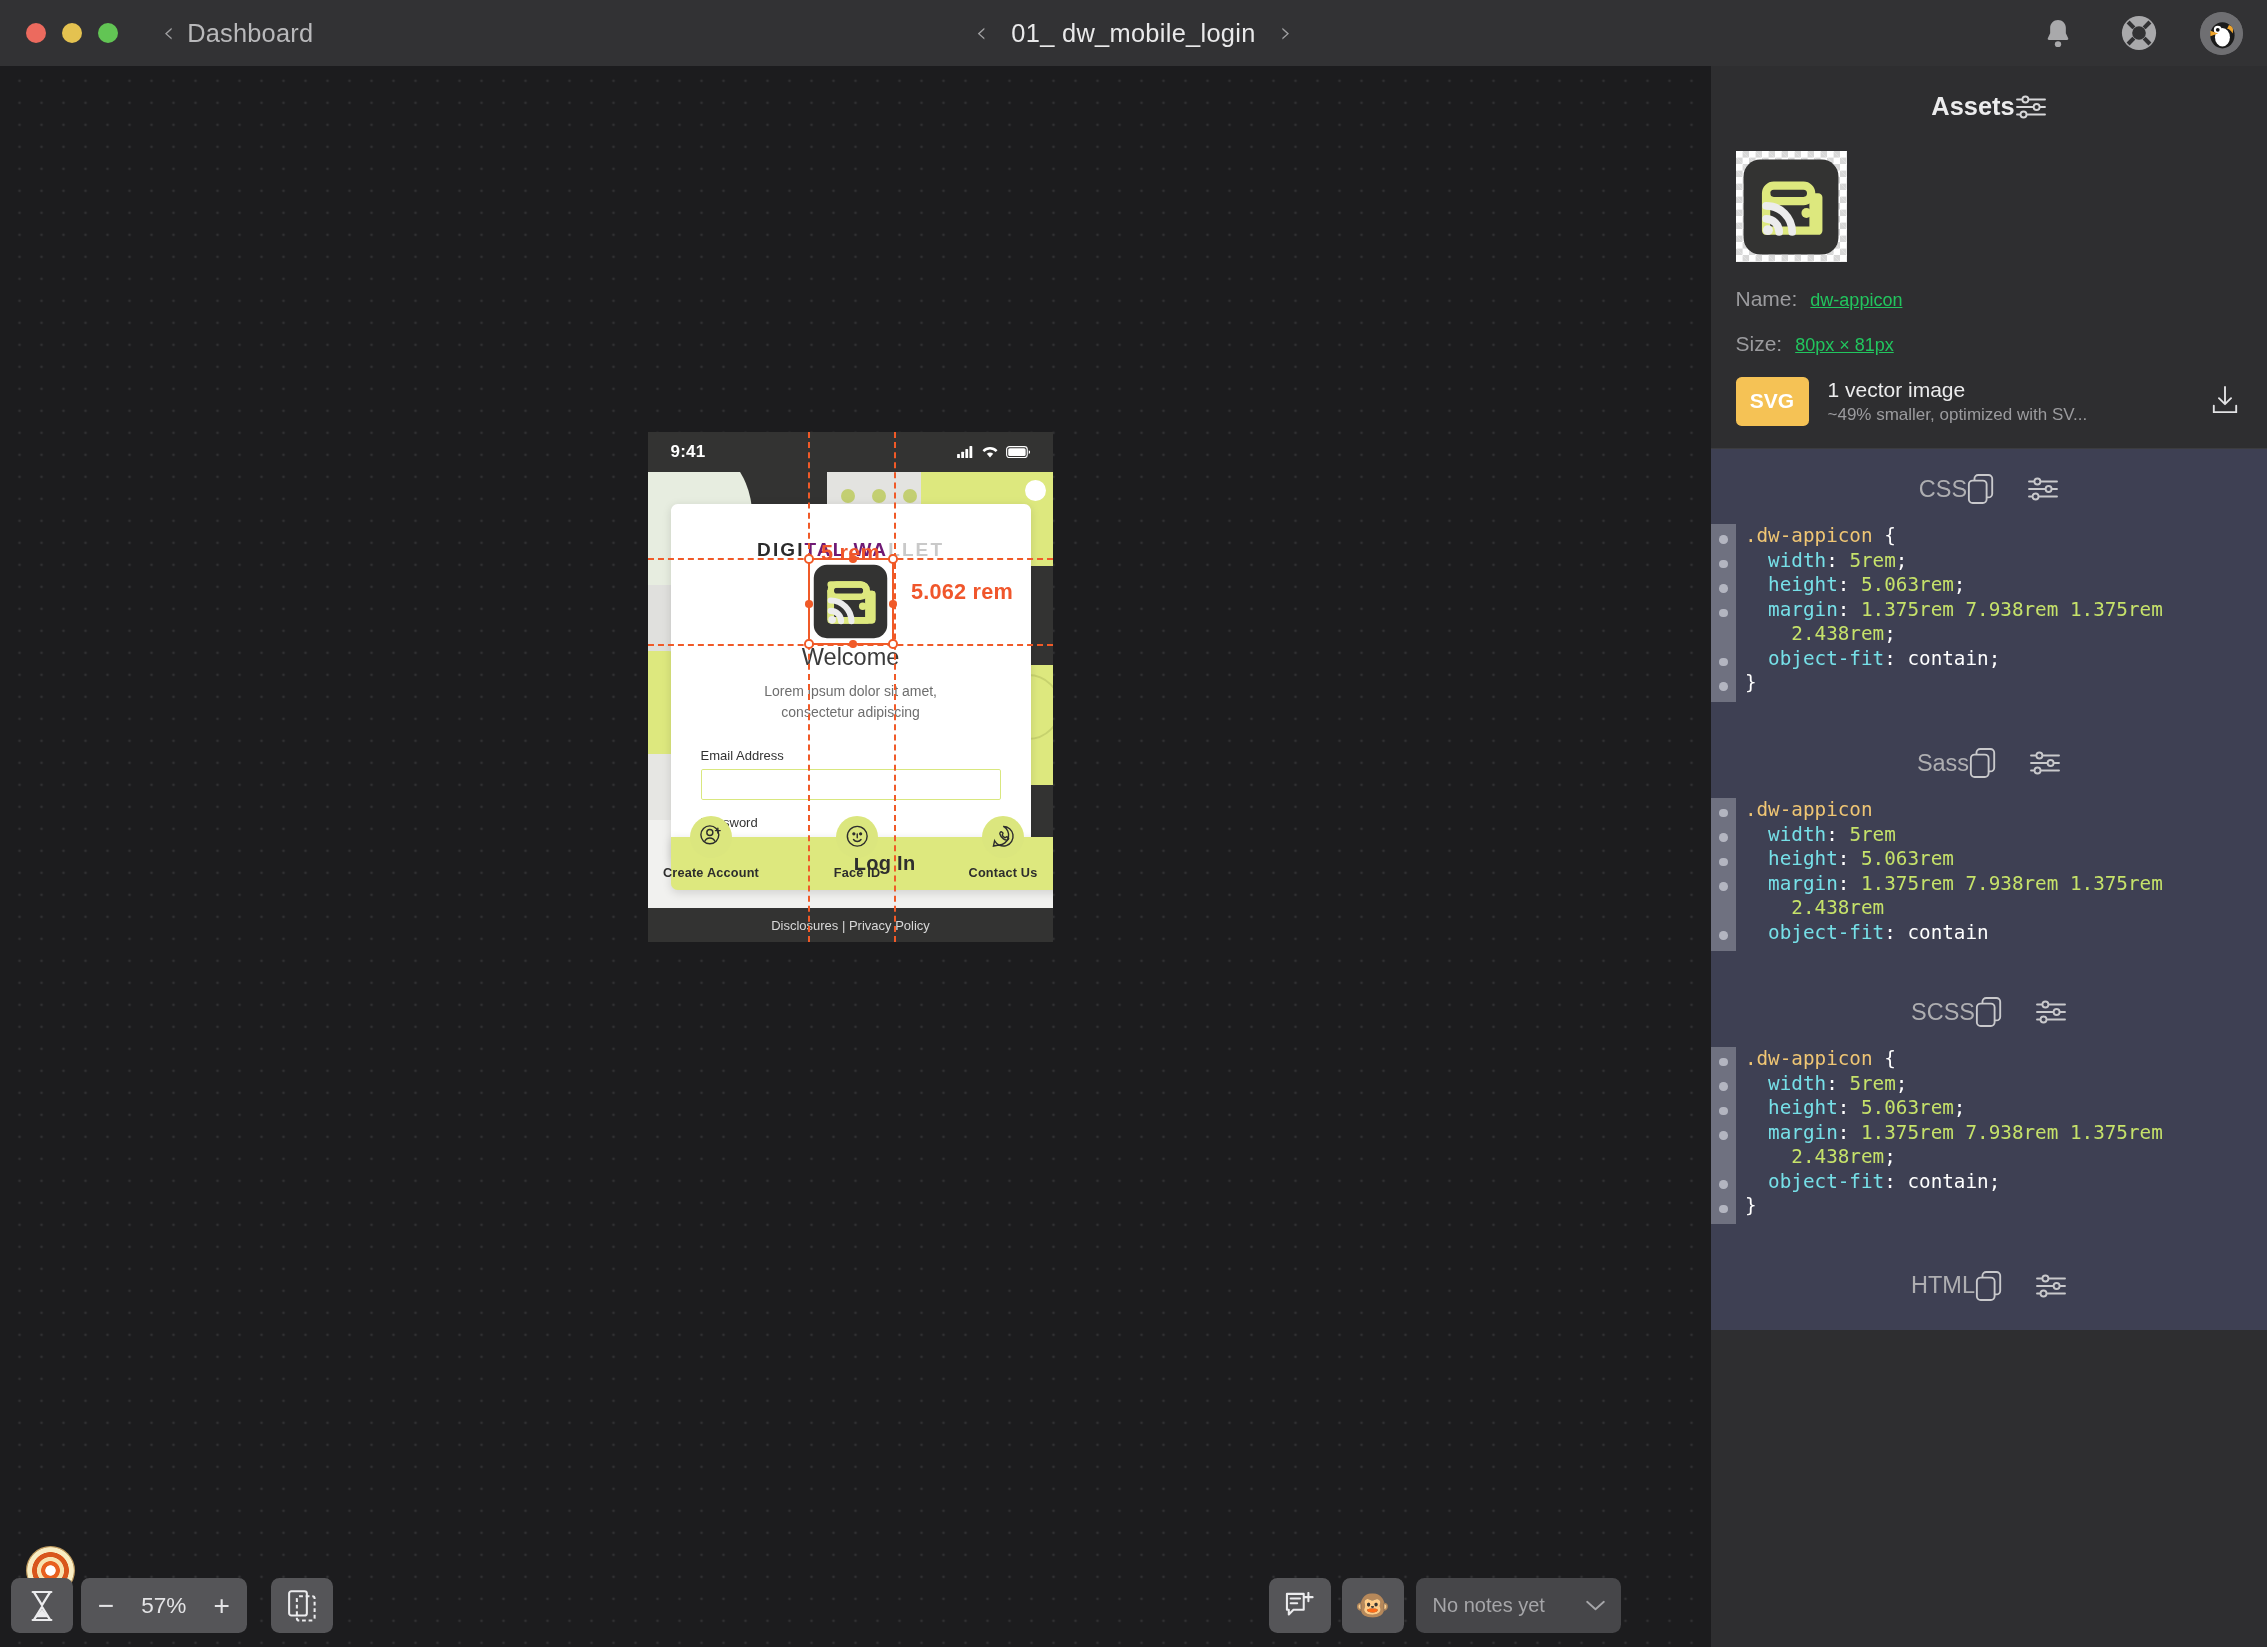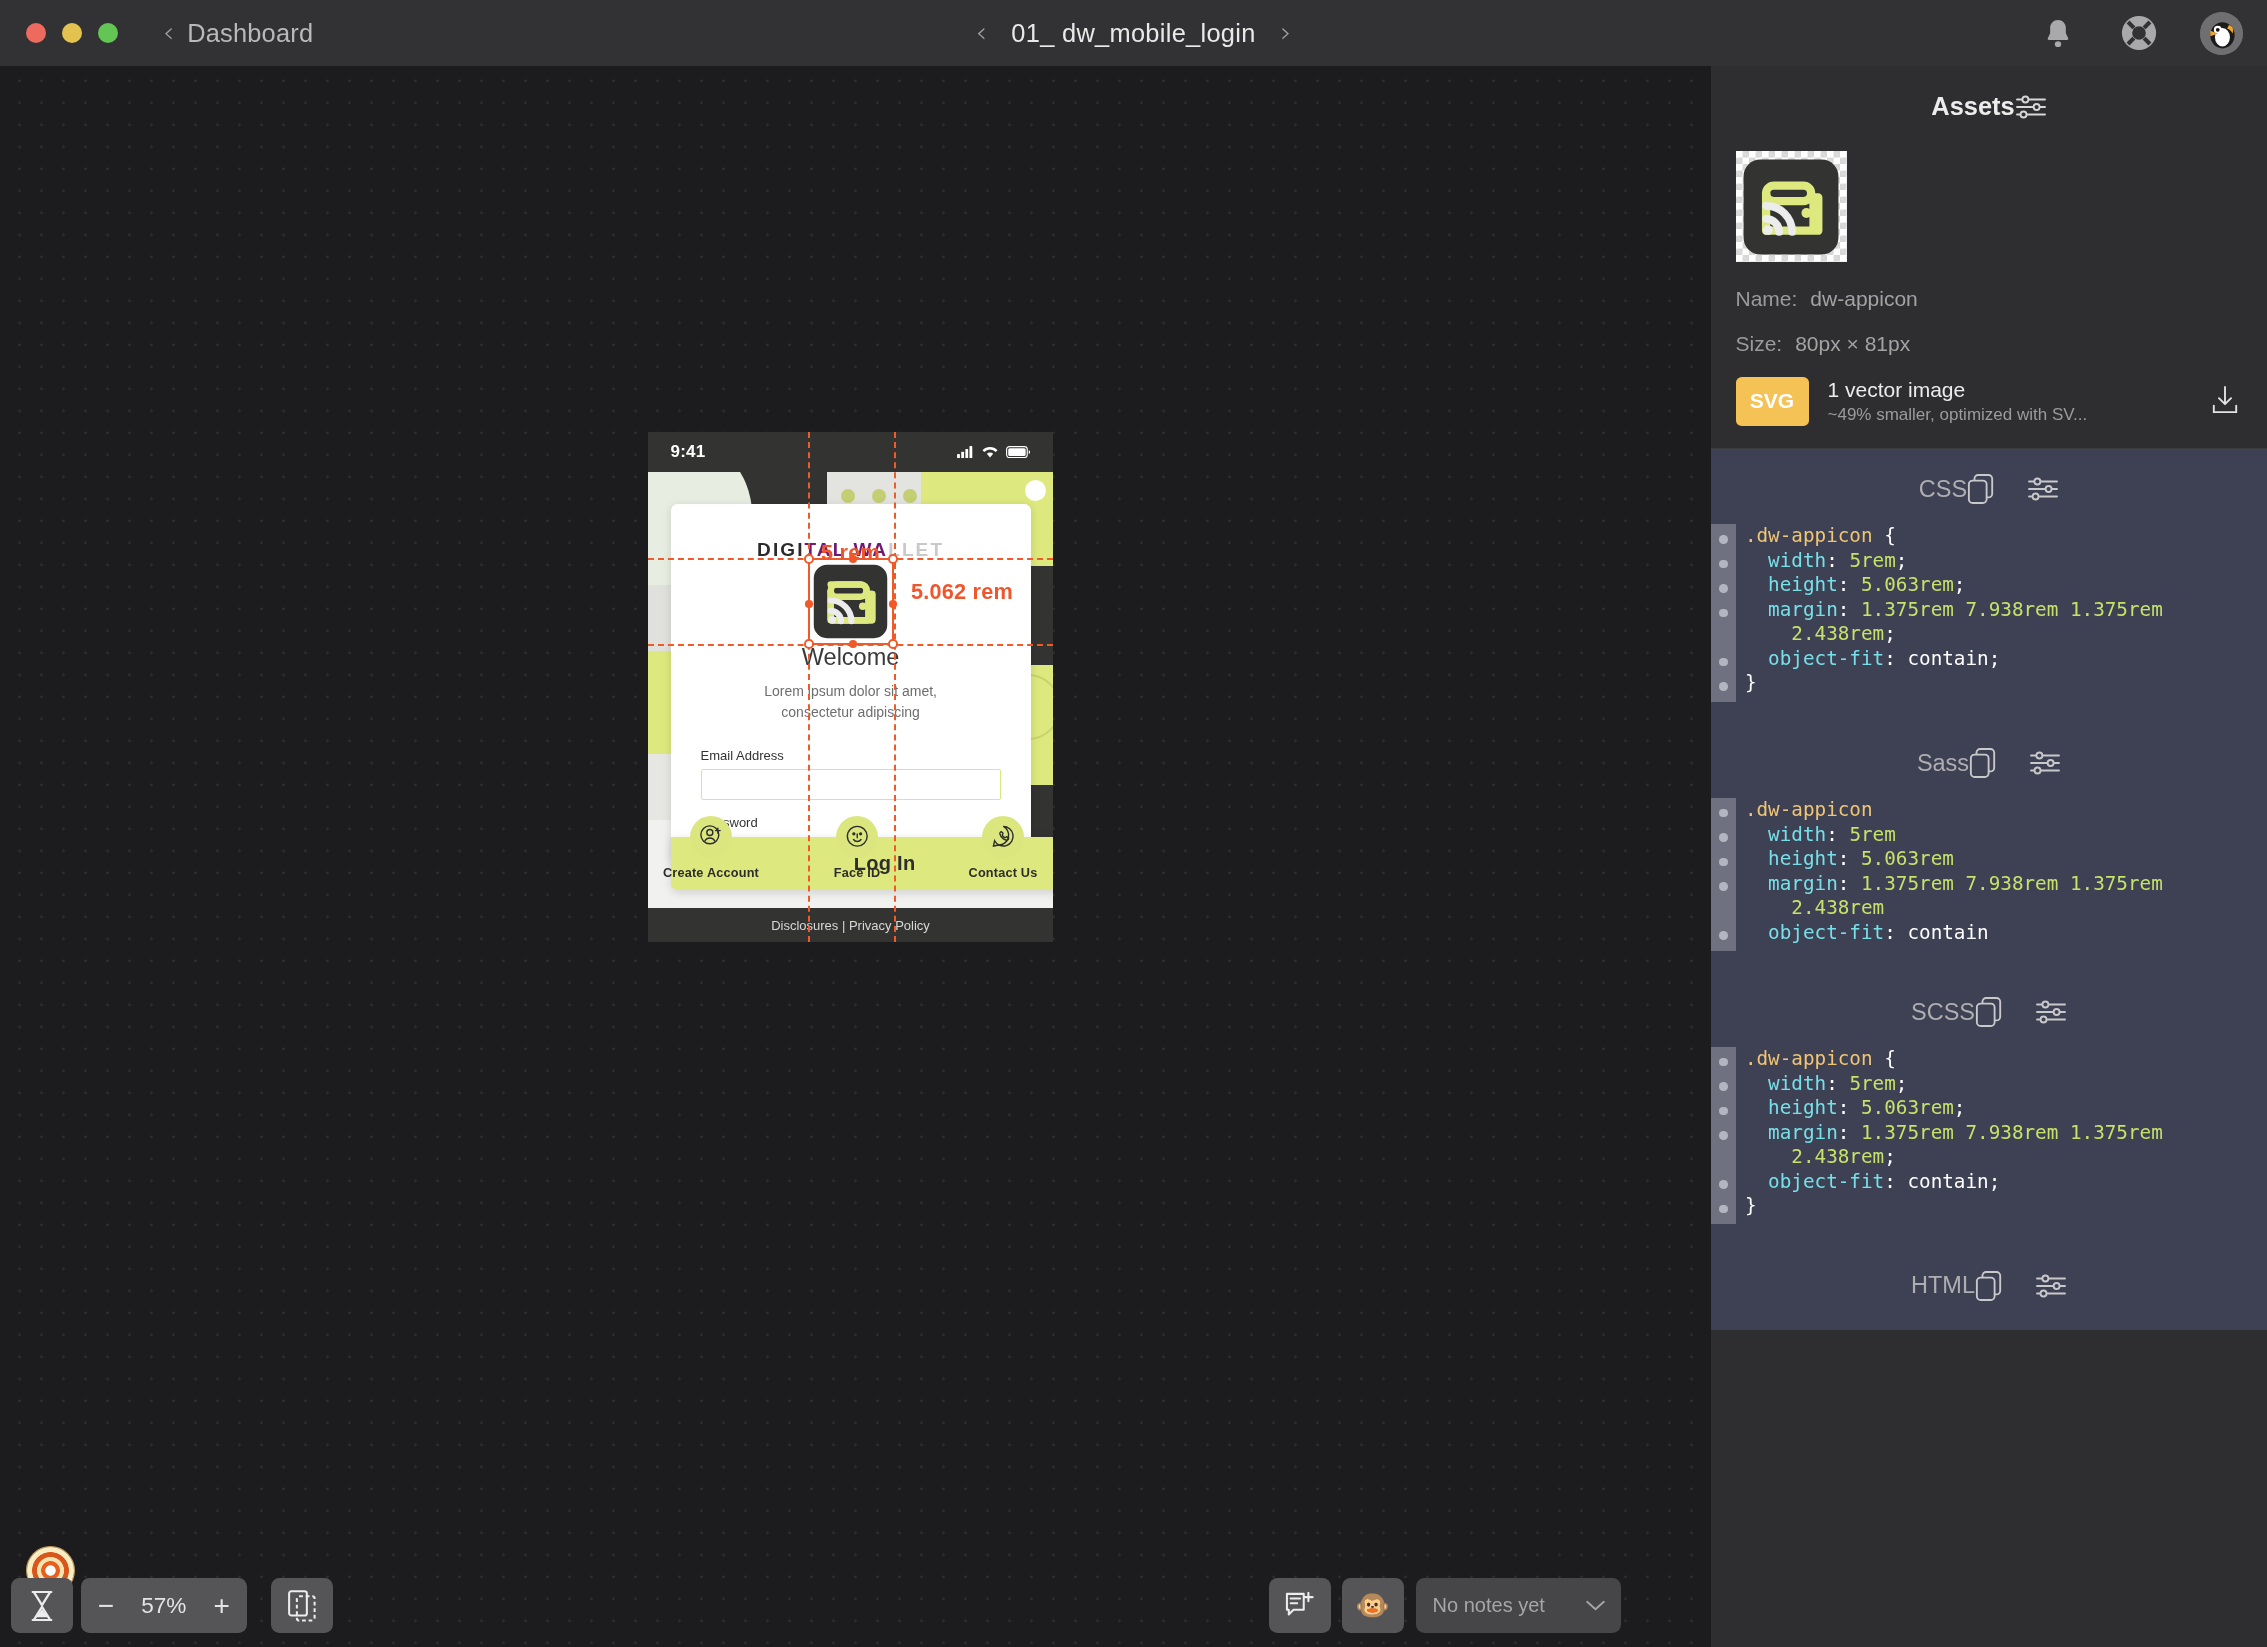--- a/index.html
+++ b/index.html
@@ -168,21 +168,21 @@
     background-image:
       linear-gradient(45deg, #d7d7d7 25%, transparent 25%, transparent 75%, #d7d7d7 75%),
       linear-gradient(45deg, #d7d7d7 25%, #ffffff 25%, #ffffff 75%, #d7d7d7 75%);
     background-size: 13px 13px; background-position: 0 0, 6.6px 6.6px;
     display: flex; align-items: center; justify-content: center;
   }
 
   .meta { padding: 24.5px 24.5px 0 24.5px; }
   .meta-row { display: flex; align-items: baseline; gap: 13px; margin-bottom: 21px; }
   .meta-key { color: #9b9b9e; font-size: 21px; }
-  .meta-val { color: #a3a3a3; font-size: 21px; }
+  .meta-val { color: #22c55e; font-size: 18px; text-decoration: underline; }
 
   .dl-row { display: flex; align-items: center; gap: 19px; margin-bottom: 22.6px; }
   .badge {
     width: 73px; height: 49px; border-radius: 5.6px; background: #f5c255;
     color: #fff; font-size: 21px; font-weight: 700;
     display: flex; align-items: center; justify-content: center; flex: none;
   }
   .dl-text { flex: 1; }
   .dl-t1 { color: #ececed; font-size: 21px; line-height: 1.25; }
   .dl-t2 { color: #9b9b9e; font-size: 17px; margin-top: 1.9px;

